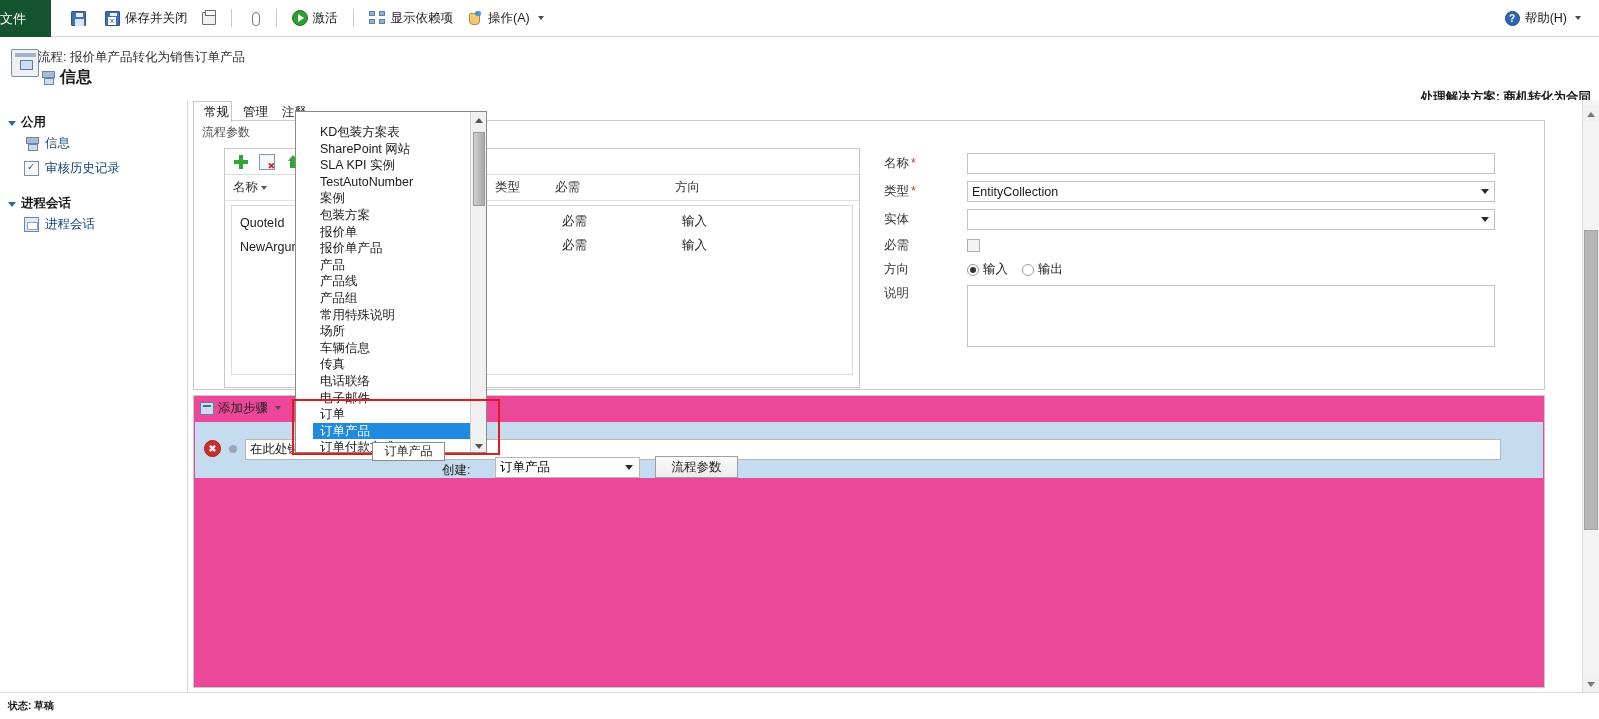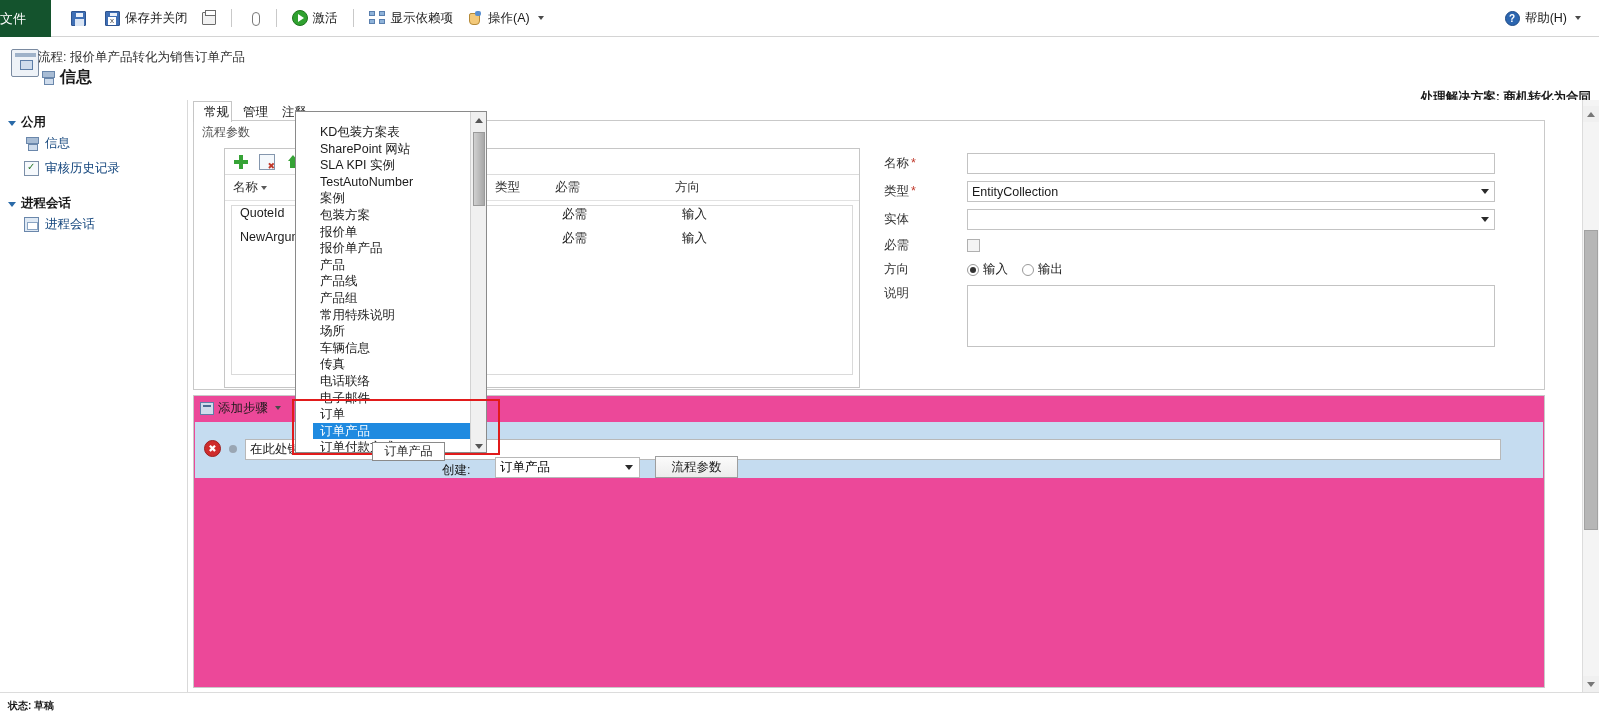--- a/index.html
+++ b/index.html
@@ -160,21 +160,21 @@
   .tb-up:before {
     content:""; position:absolute; left:3px; top:1px;
     border-left:5px solid transparent; border-right:5px solid transparent; border-bottom:6px solid #36a336;
   }
   .tb-up:after { content:""; position:absolute; left:5px; top:7px; width:5px; height:7px; background:#36a336; }
 
   .args-head {
     display:flex; height:26px; align-items:center; font-size:12.5px; color:#333; border-bottom:1px solid #e2e2e2;
   }
   .args-grid { border:1px solid #dadada; margin:4px 6px 0 6px; height:170px; }
-  .args-row { display:flex; height:24px; align-items:flex-start; font-size:12.5px; color:#1a1a1a; cursor:pointer; }
+  .args-row { display:flex; height:24px; align-items:flex-end; font-size:12.5px; color:#1a1a1a; cursor:pointer; }
   .c-name { width:270px; padding-left:8px; }
   .c-type { width:60px; }
   .c-req  { width:120px; }
   .c-dir  { width:110px; }
   .sortcaret {
     width:0; height:0; border-left:3px solid transparent; border-right:3px solid transparent;
     border-top:4px solid #5a5a5a; display:inline-block; margin-left:3px; vertical-align:middle;
   }
 
   

